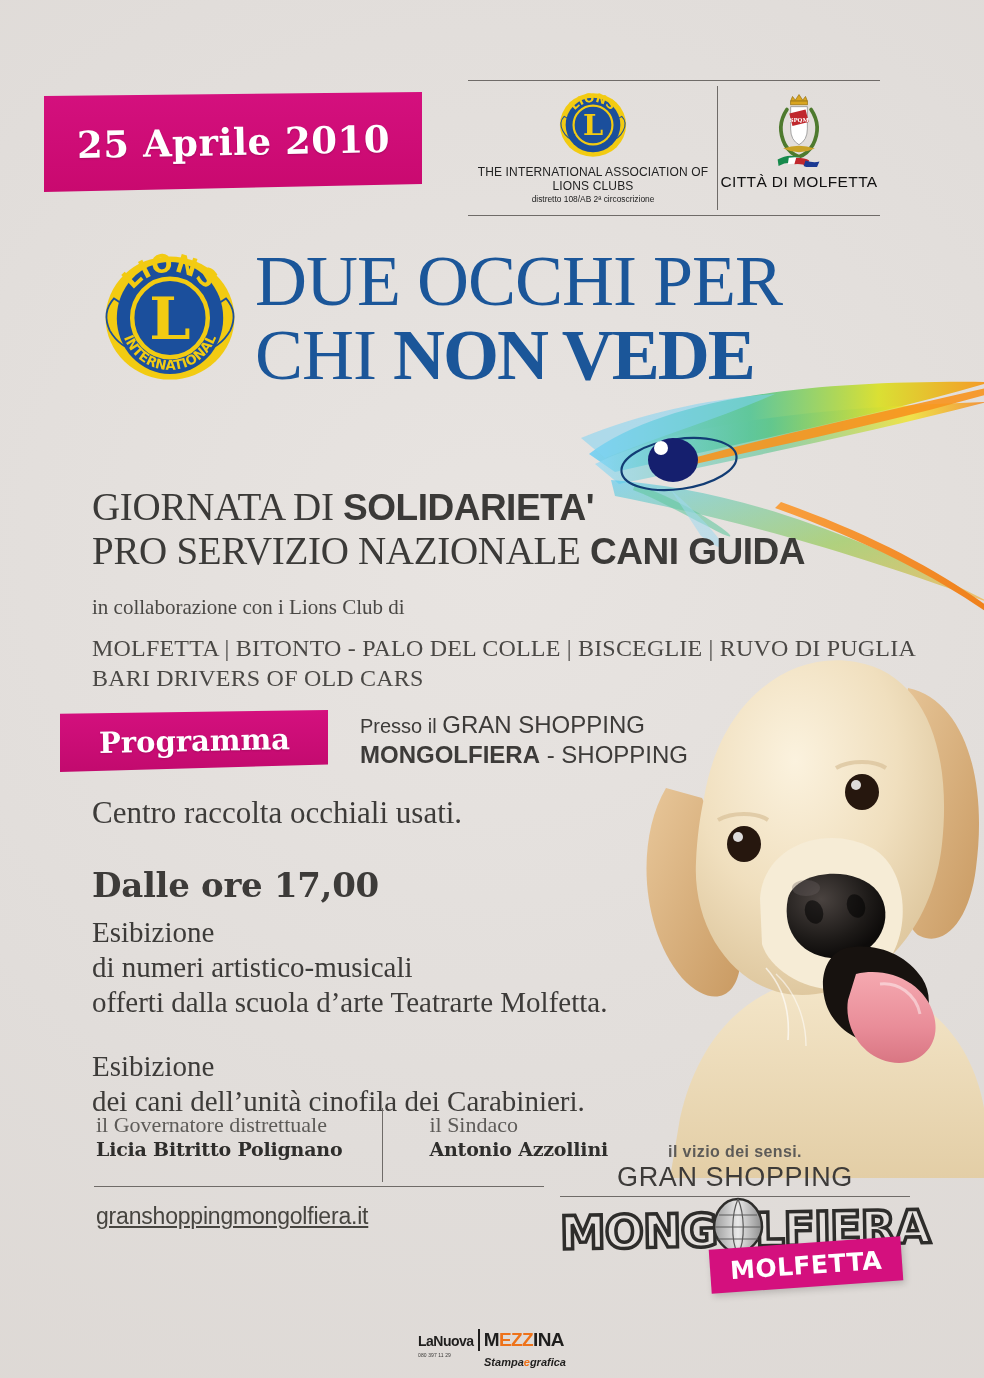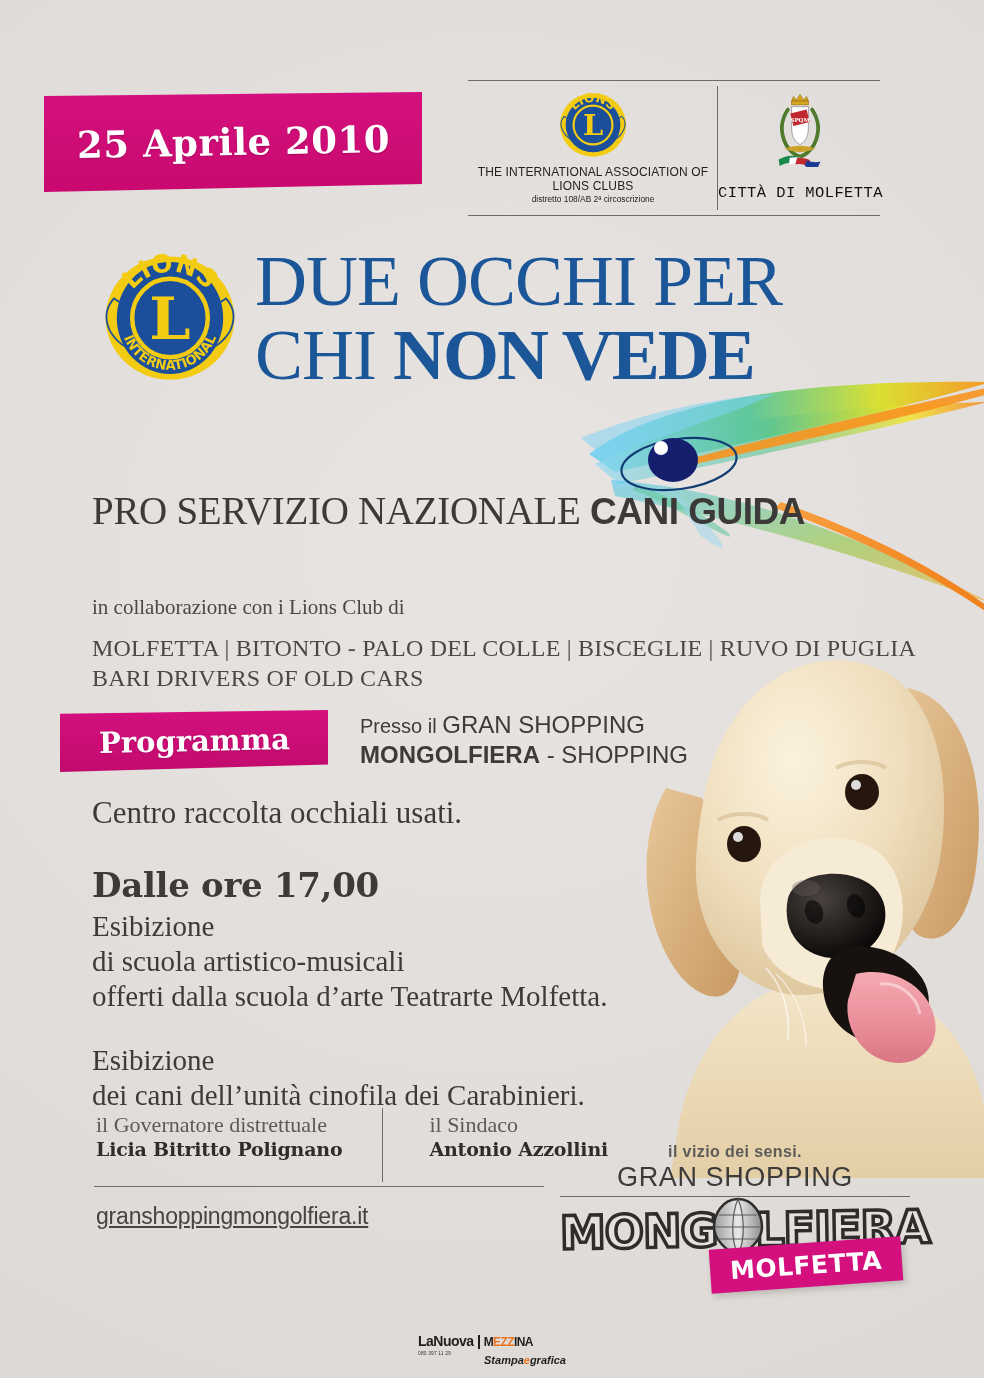--- a/index.html
+++ b/index.html
@@ -46,21 +46,21 @@
   .logo-cell.left{flex:0 0 250px;}
   .logo-cell.left:after{
     content:"";position:absolute;right:0;top:6px;bottom:6px;width:1px;background:#6f6b68;
   }
   .lions-cap{
     margin-top:4px;text-align:center;font-family:"Liberation Sans",sans-serif;color:#222;
   }
   .lions-cap .l1{display:block;font-size:12px;letter-spacing:.15px;}
   .lions-cap .l2{display:block;font-size:8.4px;margin-top:1px;}
   .molfetta-cap{
-    margin-top:17px;font-family:Liberation Mono, monospace;font-size:15.5px;color:#111;
+    margin-top:6px;font-family:Liberation Sans, sans-serif;font-size:15.5px;color:#111;
     letter-spacing:.4px;white-space:nowrap;
   }
 
   
   .lions-emblem{display:block;}
 
   
   .title-logo{position:absolute;left:100px;top:248px;}
   .title{
     position:absolute;left:255px;top:248px;width:700px;
@@ -109,21 +109,21 @@
     font-family:"Liberation Sans",sans-serif;line-height:1.18;
   }
   .venue .v1{display:block;font-size:24px;}
   .venue .v1 .small{font-size:20px;}
   .venue .v2{display:block;font-size:24px;margin-top:2px;}
   .venue .v2 .b{font-weight:bold;}
 
   
   .prog-body{position:absolute;left:92px;top:795px;width:700px;color:#3d3b39;font-family:"Liberation Serif",serif;}
   .prog-body .lead{display:block;font-size:31px;margin-bottom:34px;}
-  .prog-body .hour{display:block;font-size:34px;font-weight:bold;font-family:"DejaVu Serif",serif;letter-spacing:-.3px;margin-bottom:4px;}
+  .prog-body .hour{display:block;font-size:34px;font-weight:bold;font-family:"DejaVu Serif",serif;letter-spacing:-.3px;margin-bottom:10px;}
   .prog-body .l{display:block;font-size:29px;line-height:1.2;}
   .prog-body .gap{height:30px;}
 
   
   .signatures{position:absolute;left:96px;top:1112px;display:flex;}
   .sig{padding-right:40px;position:relative;}
   .sig.second{padding-left:47px;}
   .sig.second:before{content:"";position:absolute;left:0;top:-4px;bottom:-22px;width:1px;background:#6f6b68;}
   .sig .role{display:block;font-size:22px;color:#5d5b58;font-family:"Liberation Serif",serif;}
   .sig .name{display:block;font-size:19px;color:#2e2d2b;font-weight:bold;font-family:"DejaVu Serif",serif;margin-top:0;letter-spacing:-.2px;}
@@ -171,21 +171,21 @@
   
   .printer{
     position:absolute;left:0;right:0;top:1325px;display:flex;justify-content:center;align-items:center;
   }
   .printer .box{display:flex;flex-direction:column;align-items:flex-start;}
   .printer .row1{display:flex;align-items:baseline;}
   .printer .ln{
     font-family:"Liberation Sans",sans-serif;font-weight:bold;font-size:14px;color:#1f1e1d;letter-spacing:-.5px;margin-top:8px;
   }
   .printer .mz{
-    font-family:"Liberation Sans",sans-serif;font-weight:bold;font-size:12px;color:#1f1e1d;
+    font-family:"Liberation Sans",sans-serif;font-weight:bold;font-size:19px;color:#1f1e1d;
     letter-spacing:-.6px;margin-left:4px;padding-left:4px;border-left:2px solid #1f1e1d;
   }
   .printer .mz .o{color:#ee7219;}
   .printer .tel{font-family:"Liberation Sans",sans-serif;font-size:5px;color:#3a3937;margin-top:1px;letter-spacing:.1px;}
   .printer .row2{font-family:"Liberation Sans",sans-serif;font-style:italic;font-weight:bold;font-size:11px;color:#1f1e1d;margin-left:66px;margin-top:-2px;}
   .printer .row2 .o{color:#ee7219;}
 </style>
 </head>
 <body>
 
@@ -304,20 +304,21 @@
 
     <path d="M200 140 C300 176 370 214 420 250 L420 244 C368 204 296 166 206 134 Z" fill="url(#gOrange)"></path>
     <path d="M120 96 C220 74 330 50 420 24 L420 18 C326 40 214 64 118 90 Z" fill="#f7941e" opacity=".9"></path>
 
     <ellipse cx="104" cy="96" rx="58" ry="25" fill="none" stroke="#123c74" stroke-width="2.2" transform="rotate(-8 104 96)"></ellipse>
     <ellipse cx="98" cy="92" rx="25" ry="22" fill="#151f6e"></ellipse>
     <circle cx="86" cy="80" r="7" fill="#ffffff"></circle>
   </svg>
 
   <div class="subtitle">
+    <span class="s1"><span>GIORNATA DI </span><span class="bold">SOLIDARIETA'</span></span>
     <span class="s2"><span>PRO SERVIZIO NAZIONALE </span><span class="bold">CANI GUIDA</span></span>
   </div>
 
   <div class="collab">
     <span class="c0">in collaborazione con i Lions Club di</span>
     <span class="c1">MOLFETTA | BITONTO - PALO DEL COLLE | BISCEGLIE | RUVO DI PUGLIA</span>
     <span class="c2">BARI DRIVERS OF OLD CARS</span>
   </div>
 
   <svg class="dog" viewBox="0 0 344 530">
@@ -385,21 +386,21 @@
 
   <div class="venue">
     <span class="v1"><span class="small">Presso il </span><span>GRAN SHOPPING</span></span>
     <span class="v2"><span class="b">MONGOLFIERA</span><span> - SHOPPING</span></span>
   </div>
 
   <div class="prog-body">
     <span class="lead">Centro raccolta occhiali usati.</span>
     <span class="hour">Dalle ore 17,00</span>
     <span class="l">Esibizione</span>
-    <span class="l">di scuola artistico-musicali</span>
+    <span class="l">di numeri artistico-musicali</span>
     <span class="l">offerti dalla scuola d’arte Teatrarte Molfetta.</span>
     <div class="gap"></div>
     <span class="l">Esibizione</span>
     <span class="l">dei cani dell’unità cinofila dei Carabinieri.</span>
   </div>
 
   <div class="signatures">
     <div class="sig">
       <span class="role">il Governatore distrettuale</span>
       <span class="name">Licia Bitritto Polignano</span>

